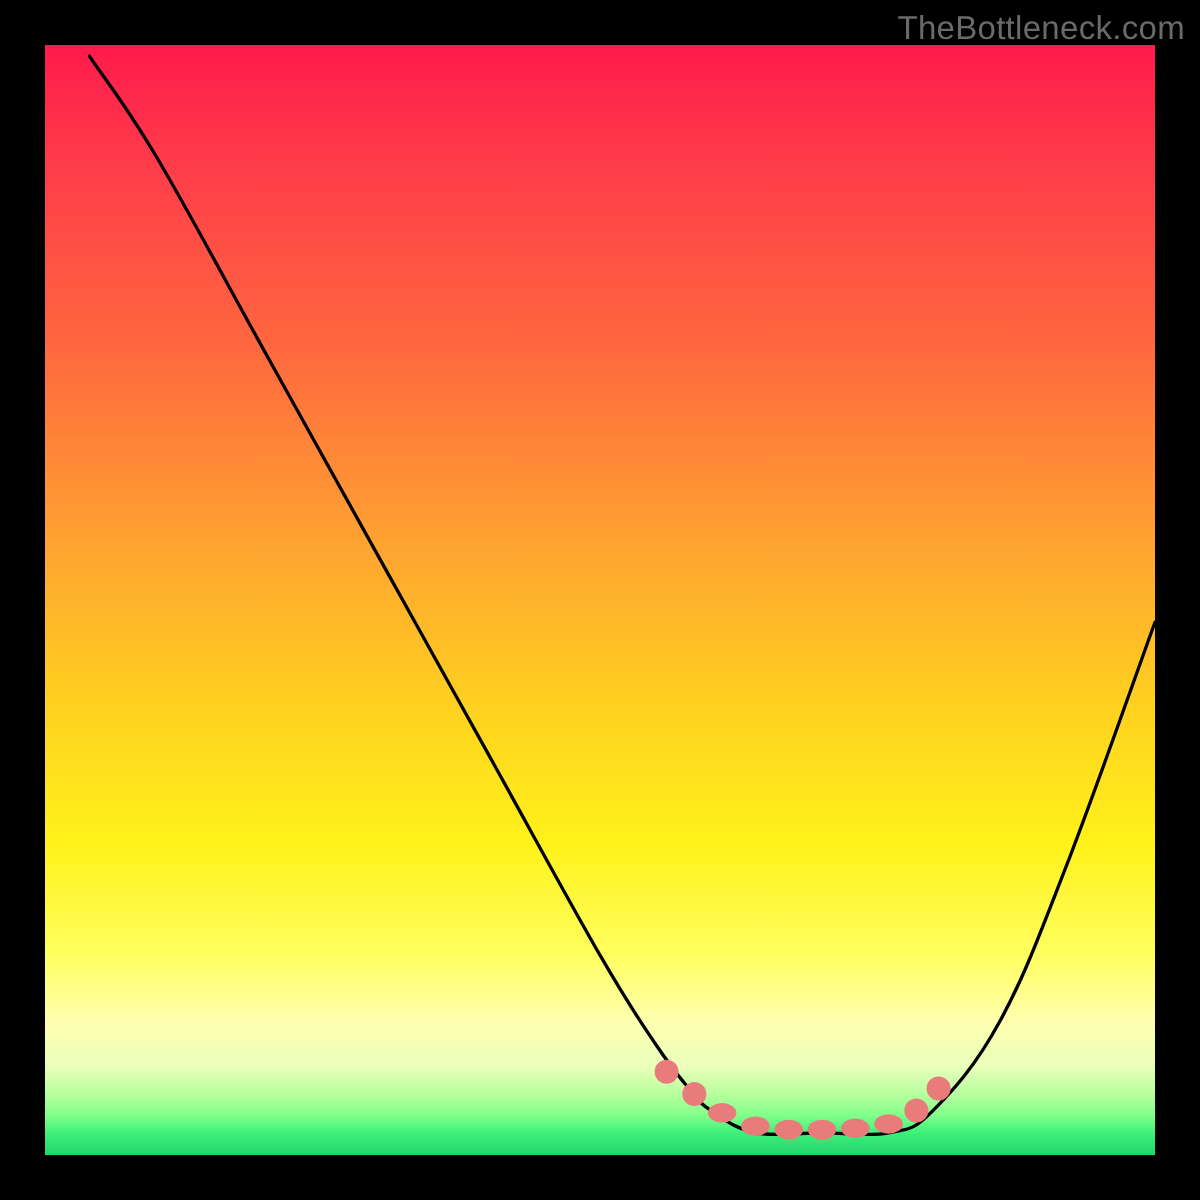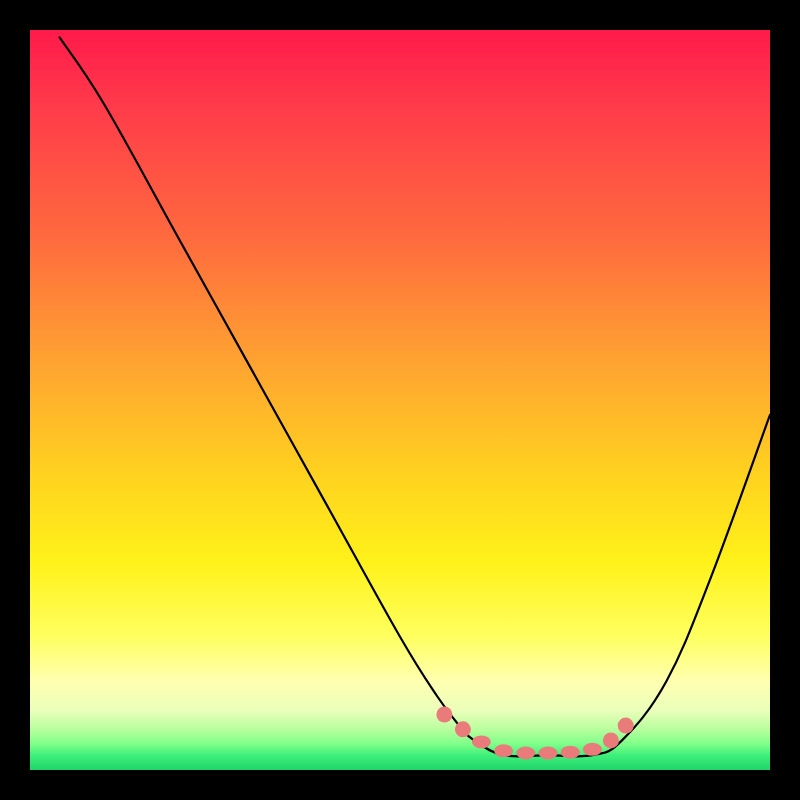--- a/index.html
+++ b/index.html
@@ -89,14 +89,15 @@
           <ellipse cx="518.0" cy="723.0" rx="9.5" ry="6.5" style="fill: rgb(233, 123, 123);"></ellipse>
           <ellipse cx="540.2" cy="722.2" rx="9.5" ry="6.5" style="fill: rgb(233, 123, 123);"></ellipse>
           <ellipse cx="562.4" cy="719.3" rx="9.5" ry="6.5" style="fill: rgb(233, 123, 123);"></ellipse>
           <ellipse cx="580.9" cy="710.4" rx="8" ry="8" style="fill: rgb(233, 123, 123);"></ellipse>
           <ellipse cx="595.7" cy="695.6" rx="8" ry="8" style="fill: rgb(233, 123, 123);"></ellipse>
         </g>
     </svg>
 
   </div>
 
+  <div class="watermark">TheBottleneck.com</div>
 
 </div>
 
 </body></html>

